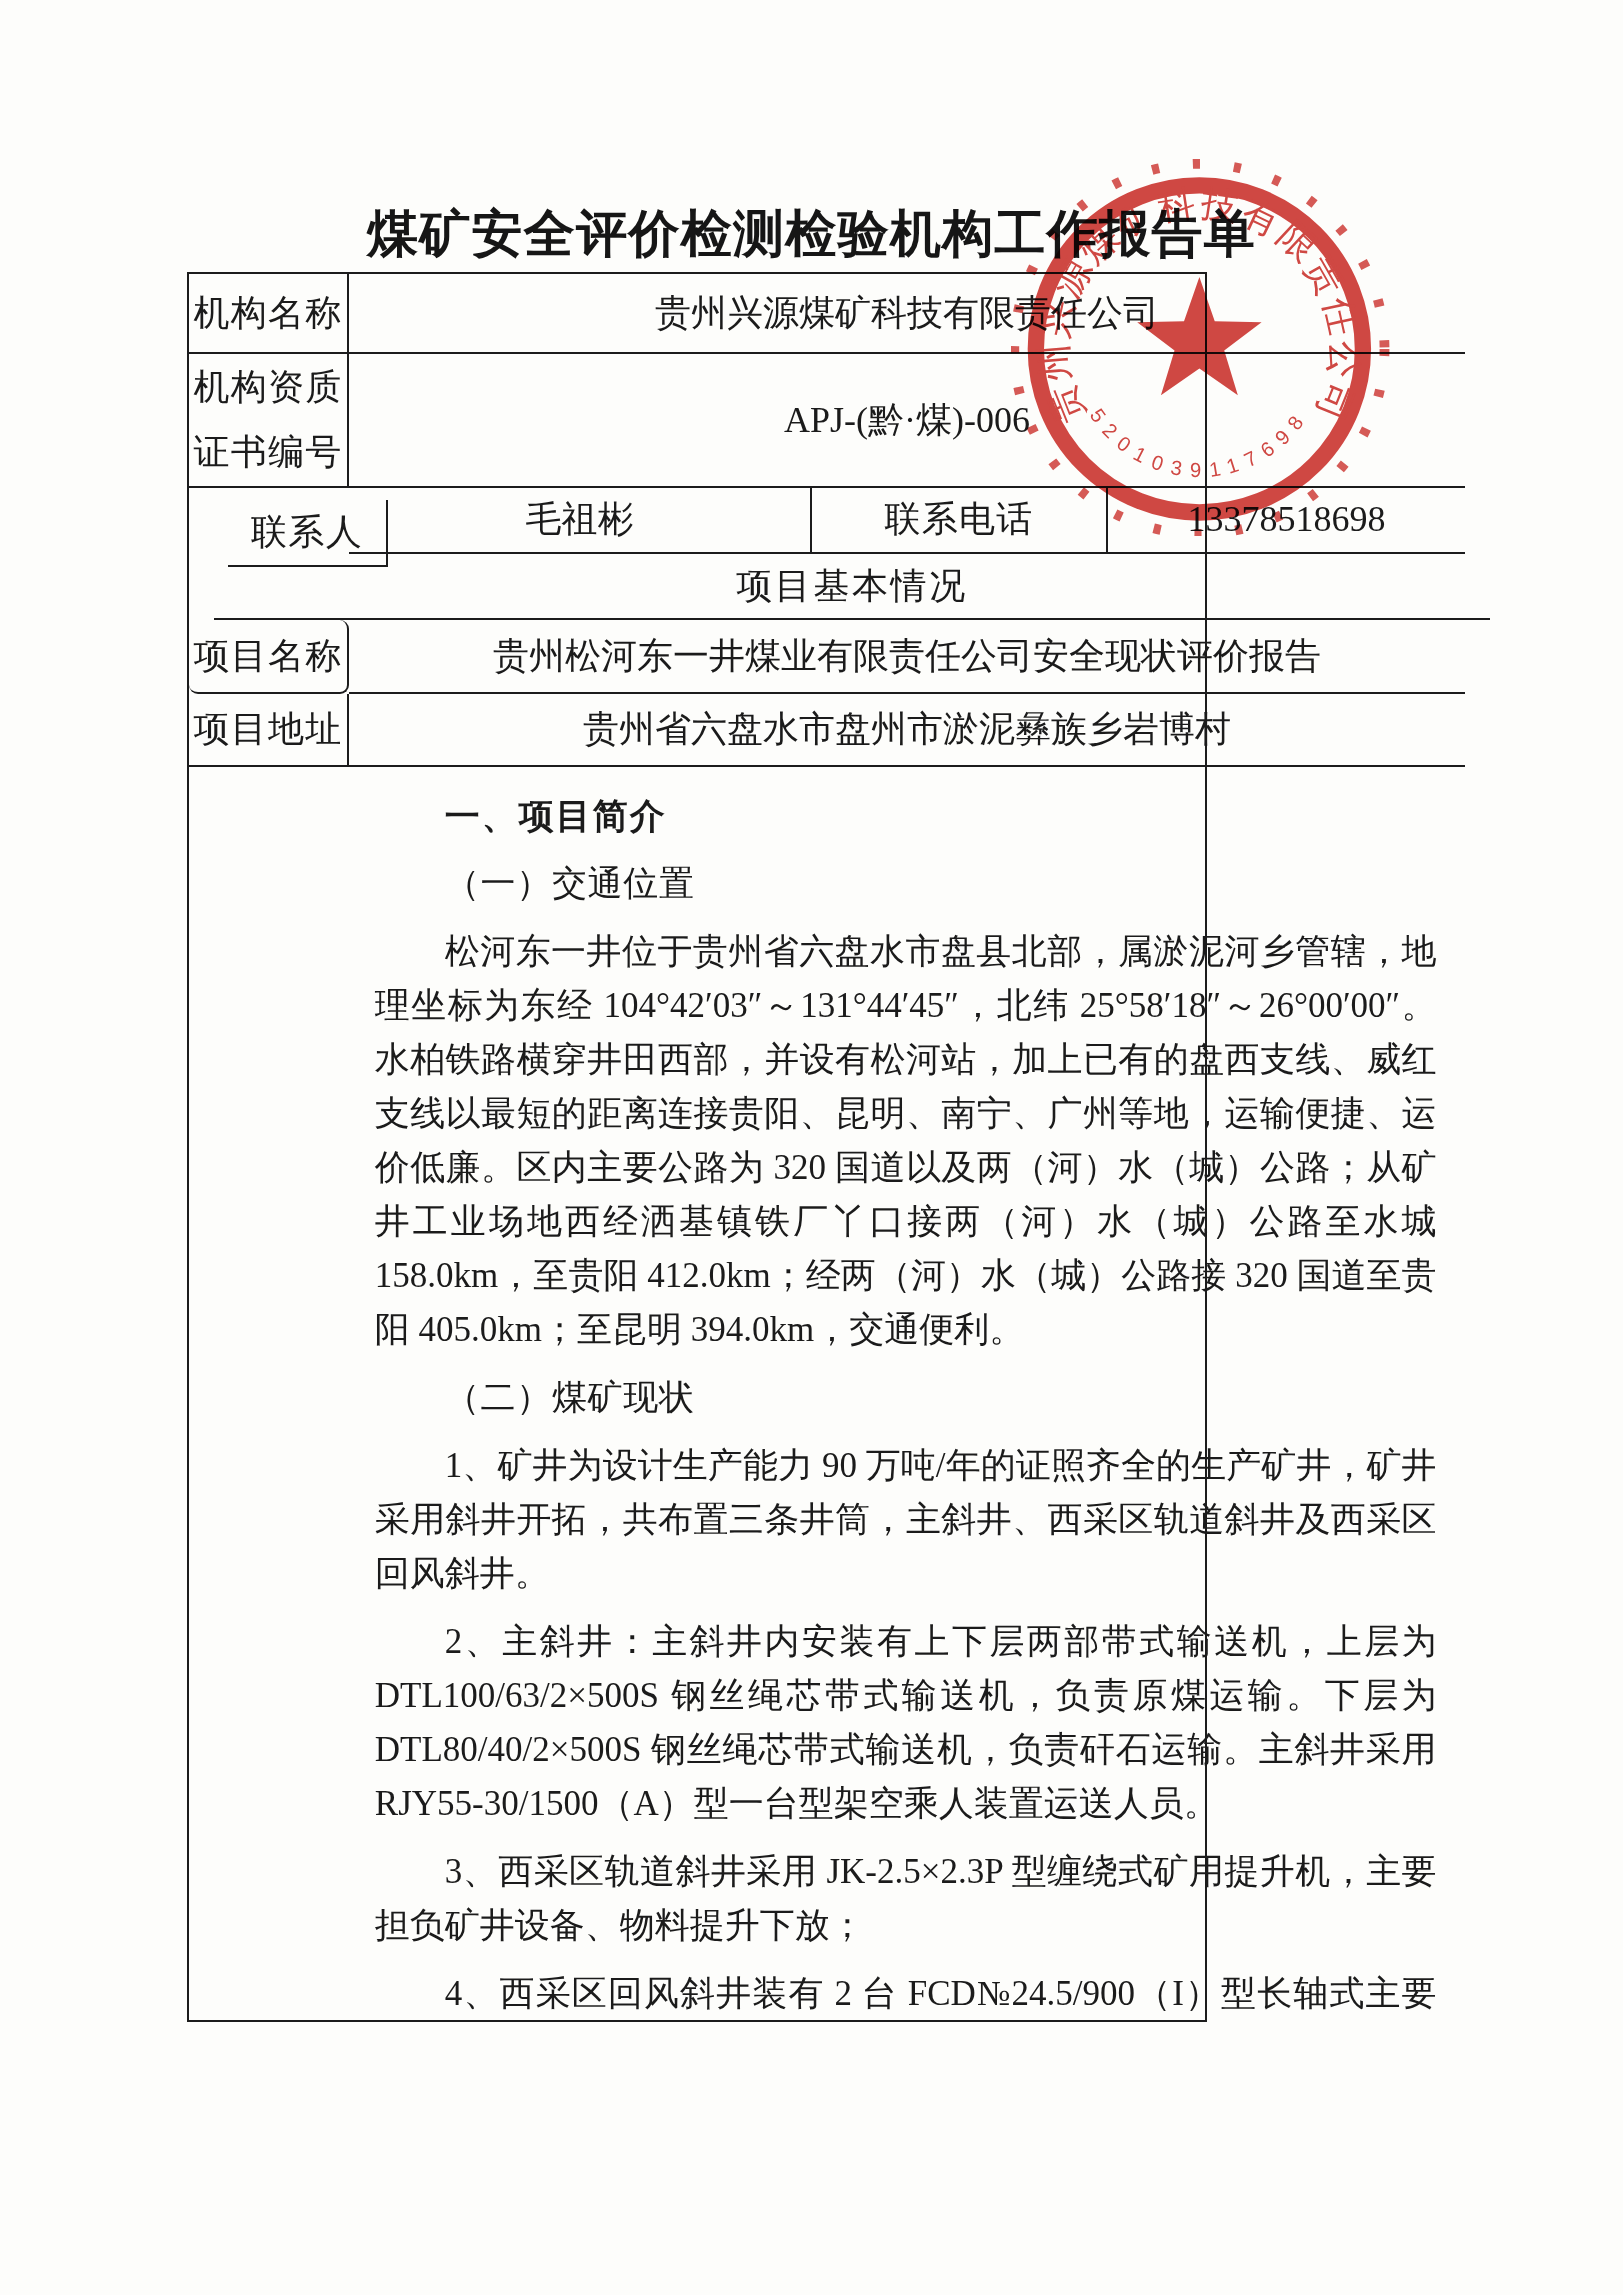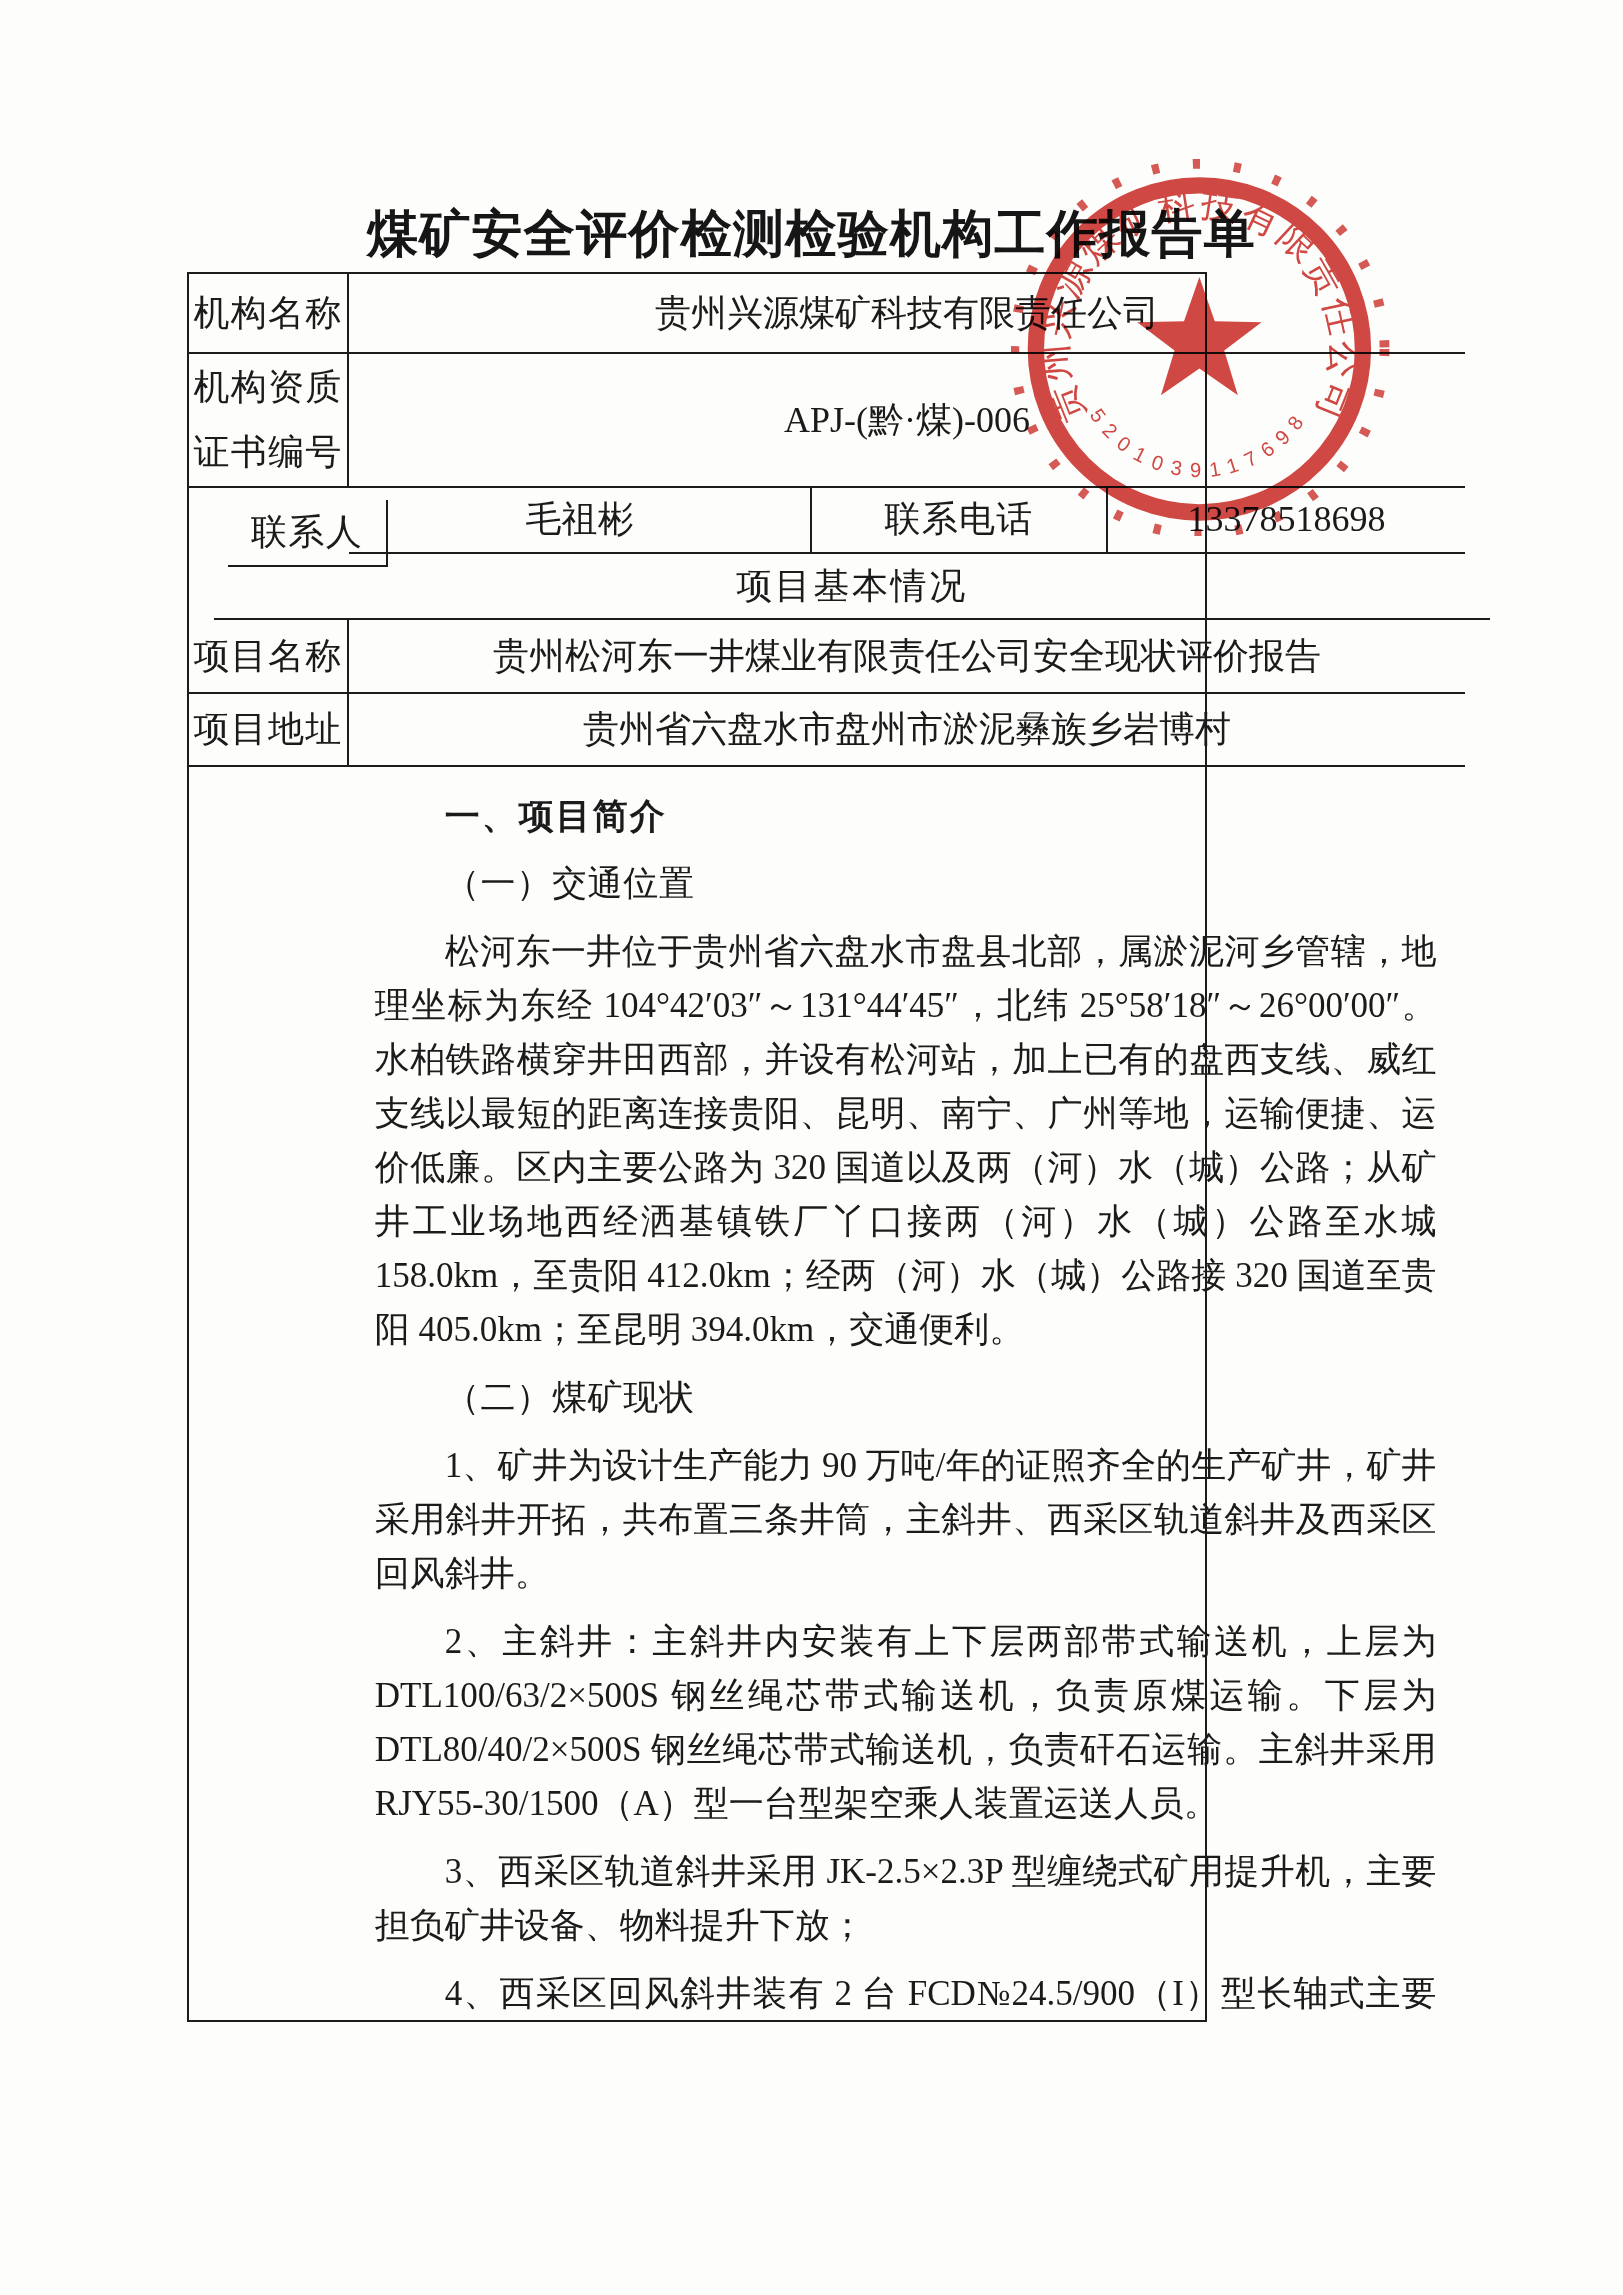--- a/index.html
+++ b/index.html
@@ -79,21 +79,21 @@
     </div>
     <div class="cell no-r" style="left:160px;top:80px;width:1116px;height:134px;">APJ-(黔·煤)-006</div>
 
     <div class="cell lab" style="left:0;top:226px;width:160px;height:67px;margin-left:39px;">联系人</div>
     <div class="cell" style="left:160px;top:213px;width:463px;height:67px;">毛祖彬</div>
     <div class="cell lab" style="left:623px;top:213px;width:296px;height:67px;">联系电话</div>
     <div class="cell no-r" style="left:919px;top:213px;width:357px;height:67px;">13378518698</div>
 
     <div class="cell no-r sec-head" style="left:0;top:280px;width:1276px;height:66px;">项目基本情况</div>
 
-    <div class="cell lab" style="left:0;top:346px;width:160px;height:74px;">项目名称</div>
+    <div class="cell lab" style="left:0;top:346px;width:160px;height:74px;border-radius:9px;">项目名称</div>
     <div class="cell no-r" style="left:160px;top:346px;width:1116px;height:74px;text-align:center;">贵州松河东一井煤业有限责任公司安全现状评价报告</div>
 
     <div class="cell lab" style="left:0;top:420px;width:160px;height:73px;">项目地址</div>
     <div class="cell no-r" style="left:160px;top:420px;width:1116px;height:73px;">贵州省六盘水市盘州市淤泥彝族乡岩博村</div>
 
     <div class="cell intro-content no-r no-b" style="left:160px;top:493px;width:1116px;height:1257px;">
         <div class="blk h1">一、项目简介</div>
         <div class="blk h2">（一）交通位置</div>
         <div class="blk p">松河东一井位于贵州省六盘水市盘县北部，属淤泥河乡管辖，地理坐标为东经 104°42′03″～131°44′45″，北纬 25°58′18″～26°00′00″。水柏铁路横穿井田西部，并设有松河站，加上已有的盘西支线、威红支线以最短的距离连接贵阳、昆明、南宁、广州等地，运输便捷、运价低廉。区内主要公路为 320 国道以及两（河）水（城）公路；从矿井工业场地西经洒基镇铁厂丫口接两（河）水（城）公路至水城 158.0km，至贵阳 412.0km；经两（河）水（城）公路接 320 国道至贵阳 405.0km；至昆明 394.0km，交通便利。</div>
         <div class="blk h2">（二）煤矿现状</div>

